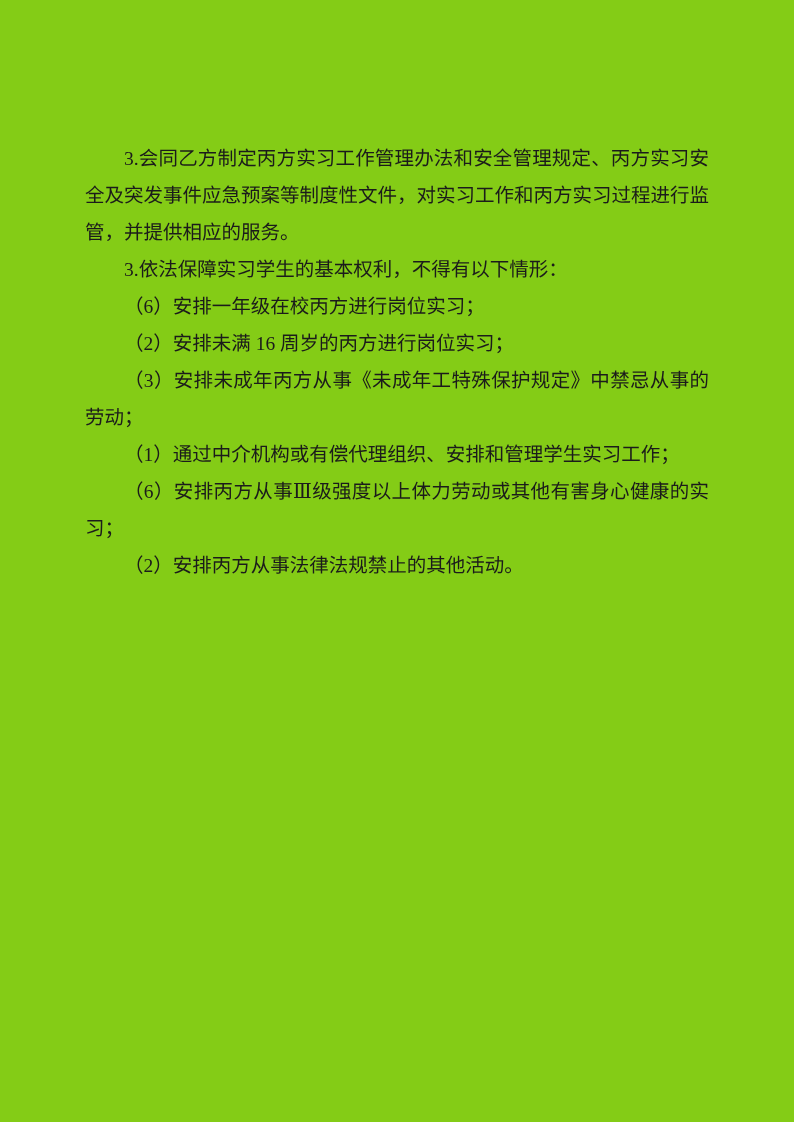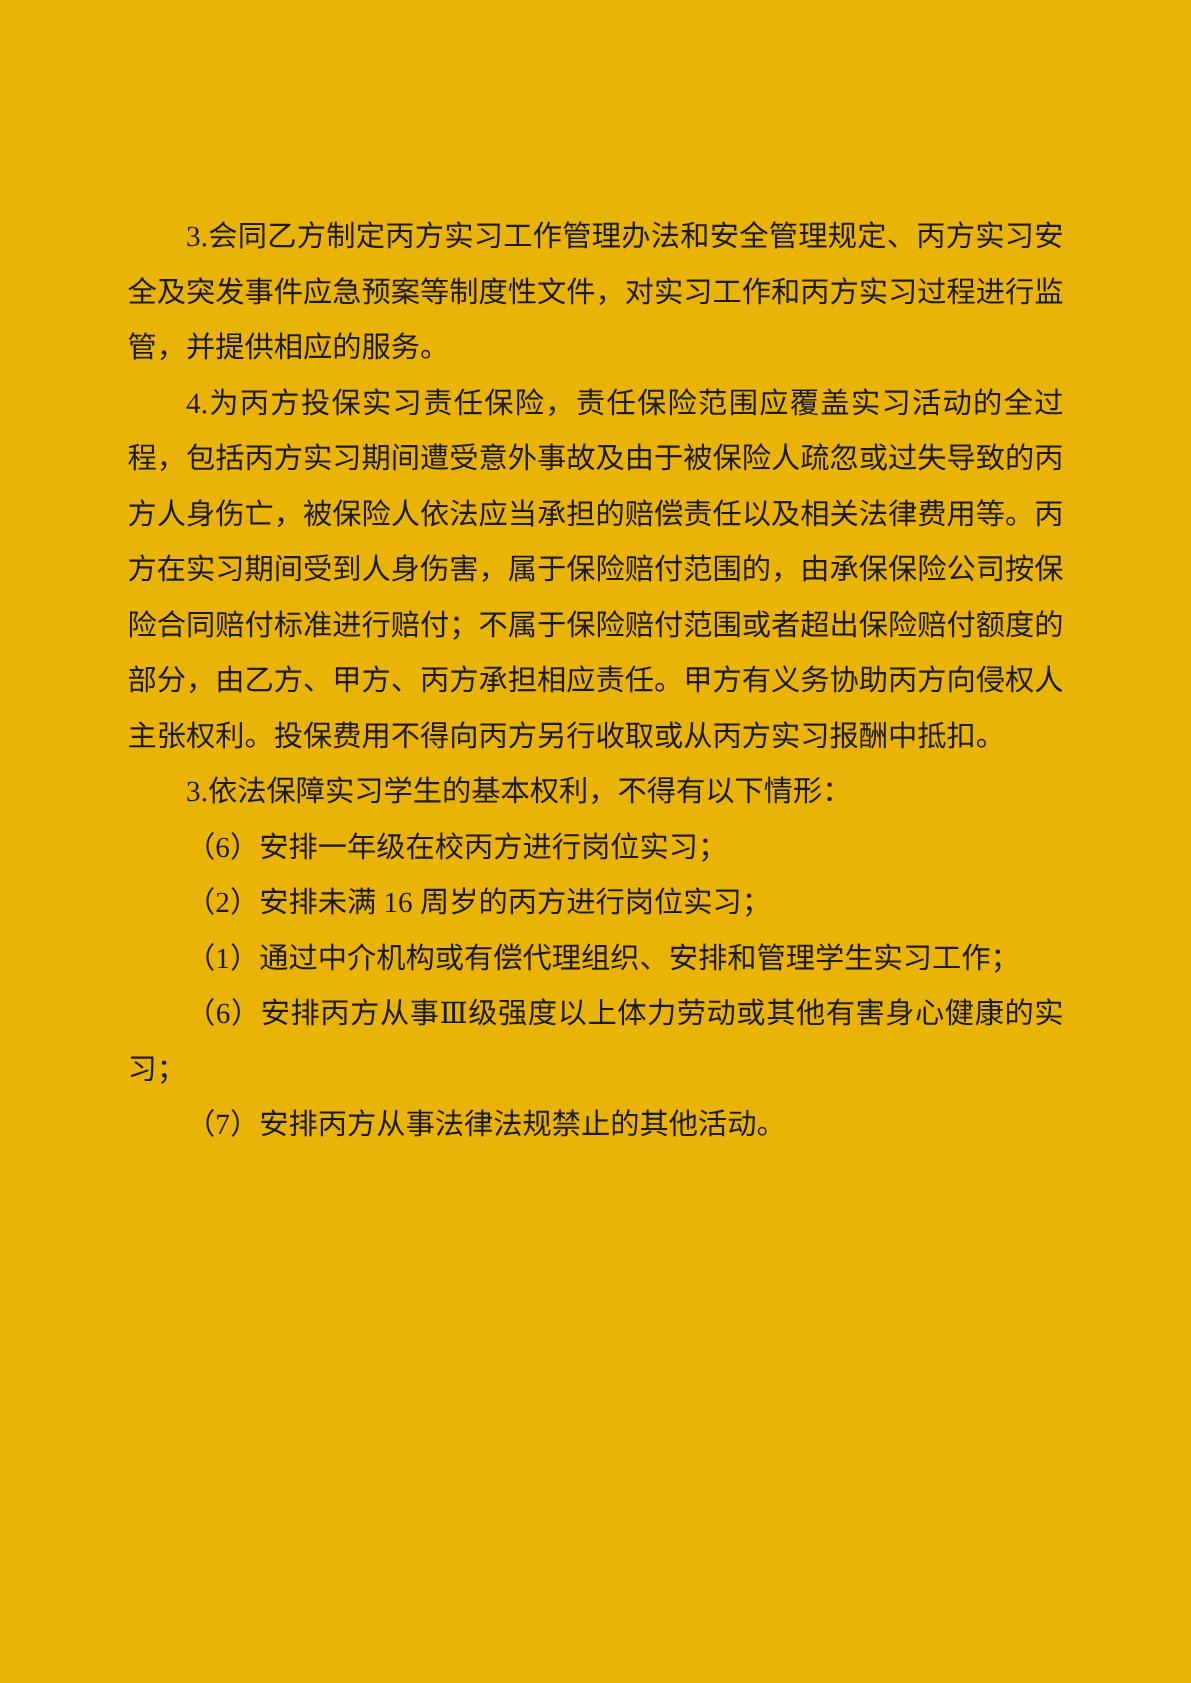--- a/index.html
+++ b/index.html
@@ -4,21 +4,21 @@
 <style>
   html, body {
     margin: 0;
     padding: 0;
     background: #ffffff;
   }
   .page {
     position: relative;
     width: 794px;
     height: 1122px;
-    background: #eab308;
+    background: #84cc16;
     overflow: hidden;
   }
   .doc-body {
     position: absolute;
     left: 85px;
     top: 140px;
     width: 624px;
     font-family: "Liberation Serif", "DejaVu Serif", serif;
     font-size: 19.5px;
     line-height: 37px;
@@ -32,21 +32,21 @@
     text-indent: 2em;
     word-break: break-all;
   }
 </style>
 </head>
 <body>
 
 <div class="page">
   <div class="doc-body">
       <p class="para">3.会同乙方制定丙方实习工作管理办法和安全管理规定、丙方实习安全及突发事件应急预案等制度性文件，对实习工作和丙方实习过程进行监管，并提供相应的服务。</p>
-      <p class="para">4.为丙方投保实习责任保险，责任保险范围应覆盖实习活动的全过程，包括丙方实习期间遭受意外事故及由于被保险人疏忽或过失导致的丙方人身伤亡，被保险人依法应当承担的赔偿责任以及相关法律费用等。丙方在实习期间受到人身伤害，属于保险赔付范围的，由承保保险公司按保险合同赔付标准进行赔付；不属于保险赔付范围或者超出保险赔付额度的部分，由乙方、甲方、丙方承担相应责任。甲方有义务协助丙方向侵权人主张权利。投保费用不得向丙方另行收取或从丙方实习报酬中抵扣。</p>
       <p class="para">3.依法保障实习学生的基本权利，不得有以下情形：</p>
       <p class="para">（6）安排一年级在校丙方进行岗位实习；</p>
       <p class="para">（2）安排未满 16 周岁的丙方进行岗位实习；</p>
+      <p class="para">（3）安排未成年丙方从事《未成年工特殊保护规定》中禁忌从事的劳动；</p>
       <p class="para">（1）通过中介机构或有偿代理组织、安排和管理学生实习工作；</p>
       <p class="para">（6）安排丙方从事Ⅲ级强度以上体力劳动或其他有害身心健康的实习；</p>
-      <p class="para">（7）安排丙方从事法律法规禁止的其他活动。</p>
+      <p class="para">（2）安排丙方从事法律法规禁止的其他活动。</p>
     </div>
 </div>
 
 </body></html>

